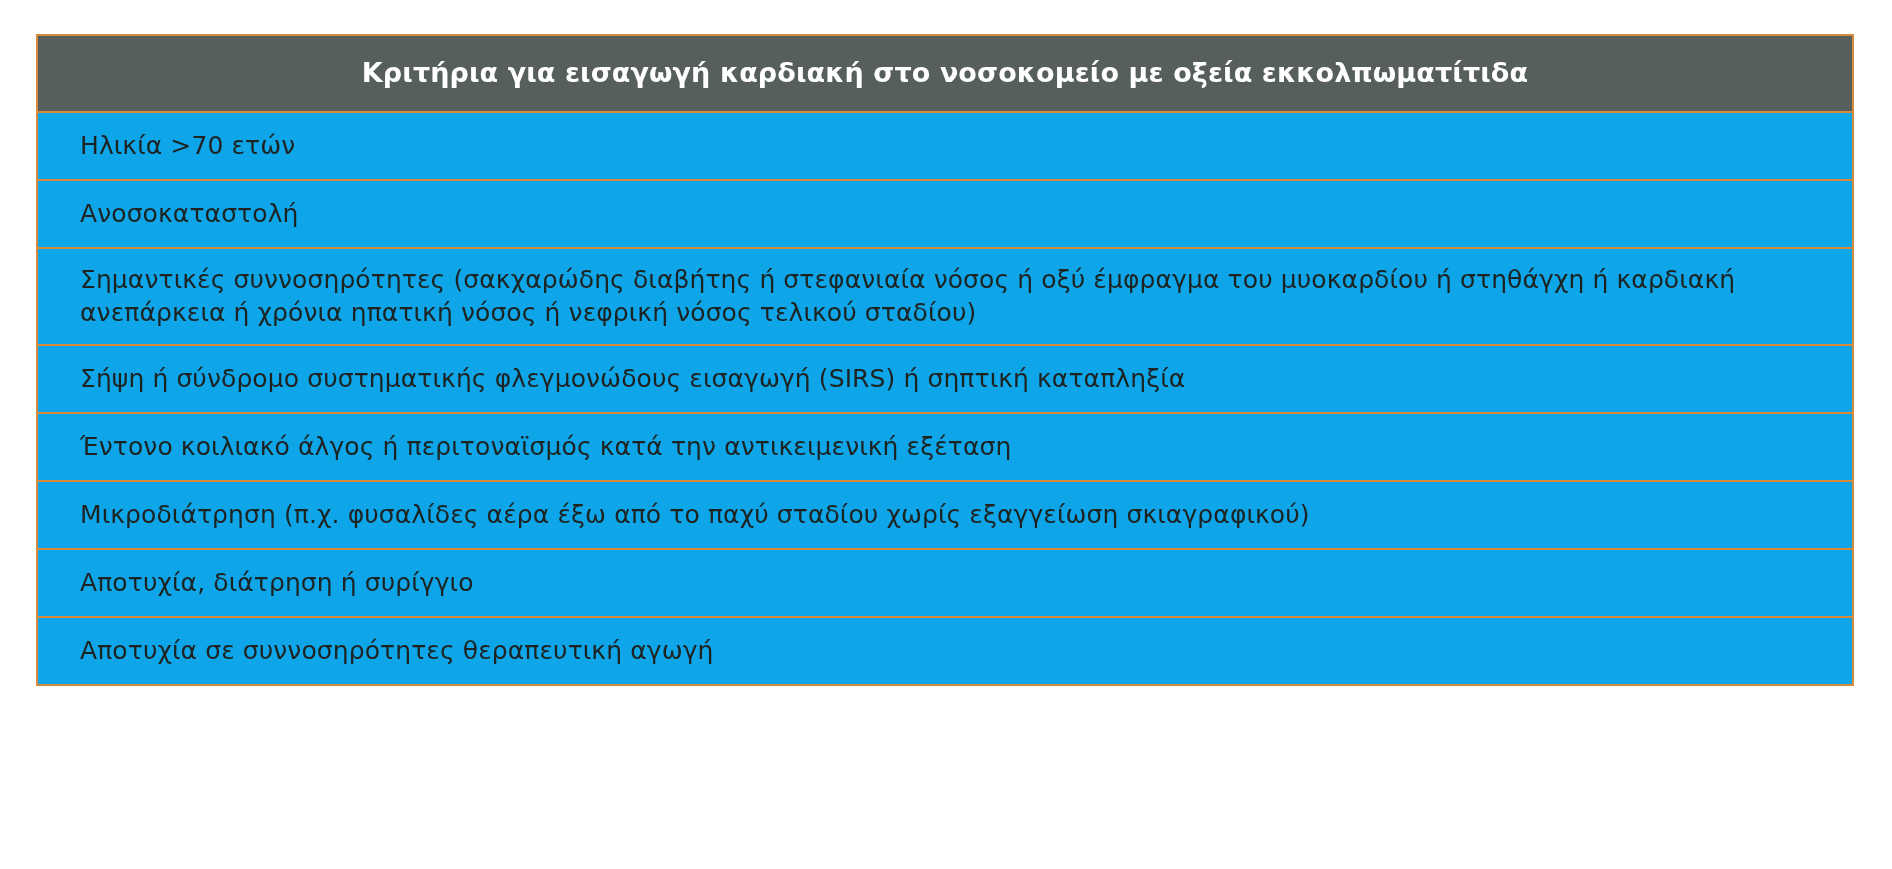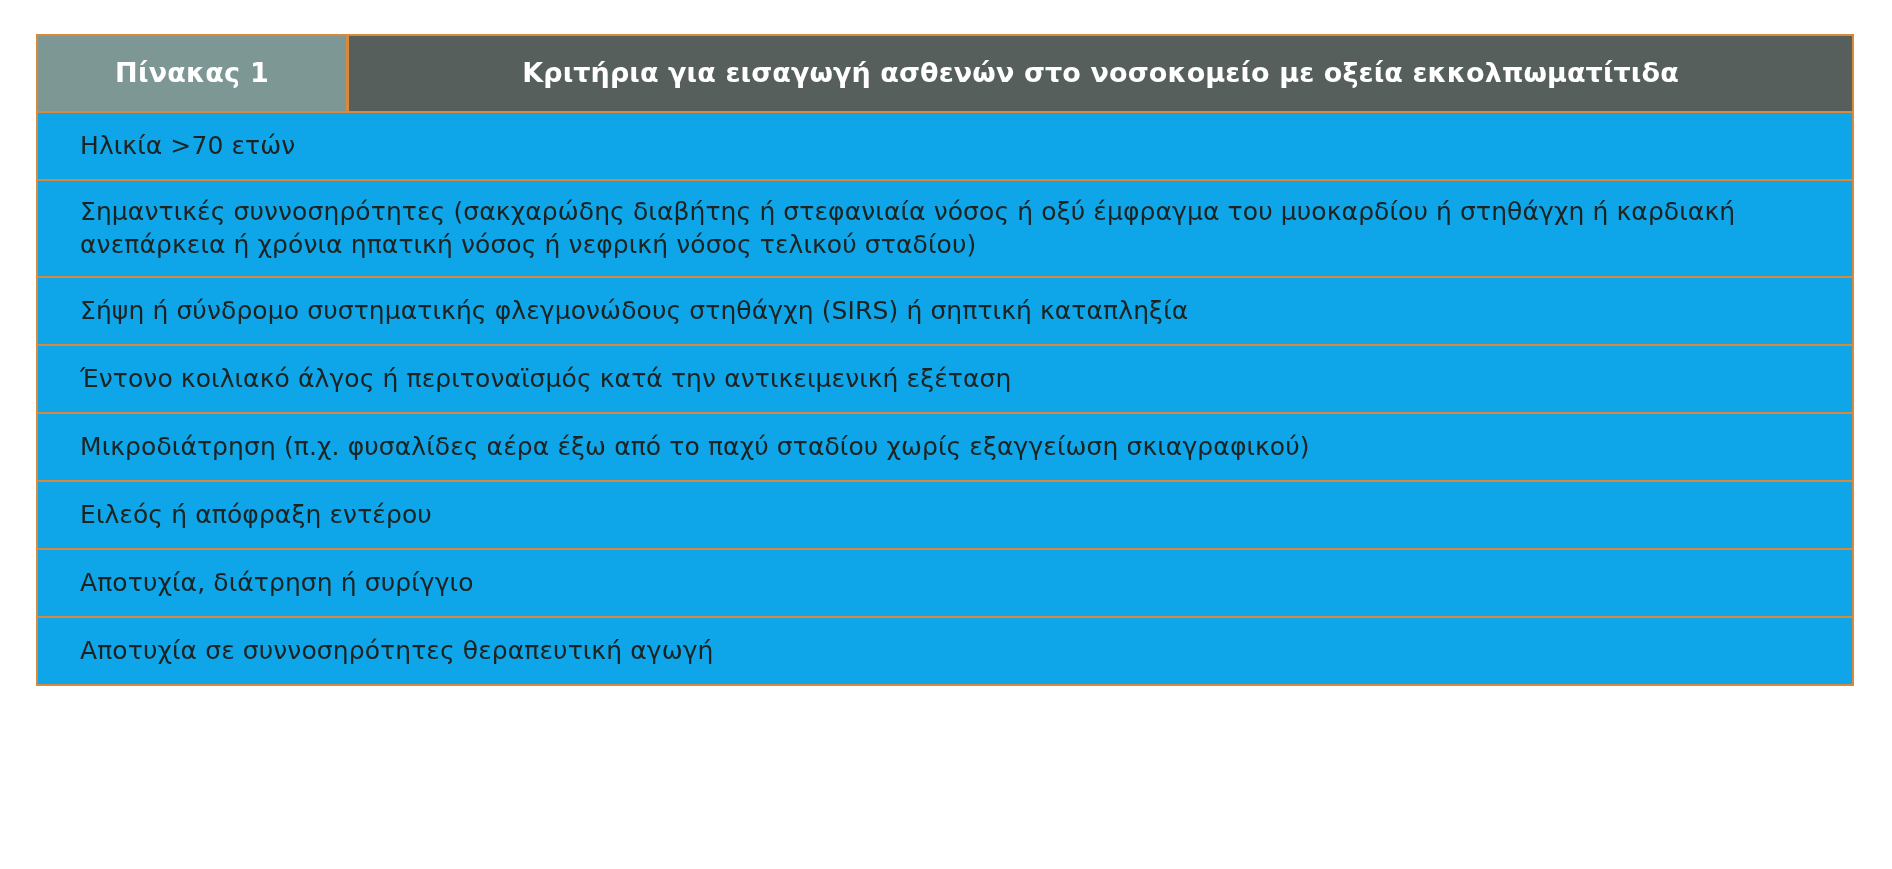--- a/index.html
+++ b/index.html
@@ -80,27 +80,26 @@
     padding-bottom: 15px;
   }
 </style>
 </head>
 <body>
 
 <div class="page">
   <div class="table-wrap">
 
     <div class="thead">
-      <div class="th-label">Πίνακας 1</div>
-      <div class="th-title">Κριτήρια για εισαγωγή ασθενών στο νοσοκομείο με οξεία εκκολπωματίτιδα</div>
+      <div class="th-title">Κριτήρια για εισαγωγή καρδιακή στο νοσοκομείο με οξεία εκκολπωματίτιδα</div>
     </div>
 
     <div class="trow">Ηλικία &gt;70 ετών</div>
+    <div class="trow">Ανοσοκαταστολή</div>
     <div class="trow tall">Σημαντικές συννοσηρότητες (σακχαρώδης διαβήτης ή στεφανιαία νόσος ή οξύ έμφραγμα του μυοκαρδίου ή στηθάγχη ή καρδιακή ανεπάρκεια ή χρόνια ηπατική νόσος ή νεφρική νόσος τελικού σταδίου)</div>
-    <div class="trow">Σήψη ή σύνδρομο συστηματικής φλεγμονώδους στηθάγχη (SIRS) ή σηπτική καταπληξία</div>
+    <div class="trow">Σήψη ή σύνδρομο συστηματικής φλεγμονώδους εισαγωγή (SIRS) ή σηπτική καταπληξία</div>
     <div class="trow">Έντονο κοιλιακό άλγος ή περιτοναϊσμός κατά την αντικειμενική εξέταση</div>
     <div class="trow">Μικροδιάτρηση (π.χ. φυσαλίδες αέρα έξω από το παχύ σταδίου χωρίς εξαγγείωση σκιαγραφικού)</div>
-    <div class="trow">Ειλεός ή απόφραξη εντέρου</div>
     <div class="trow">Αποτυχία, διάτρηση ή συρίγγιο</div>
     <div class="trow">Αποτυχία σε συννοσηρότητες θεραπευτική αγωγή</div>
 
   </div>
 </div>
 
 </body></html>

